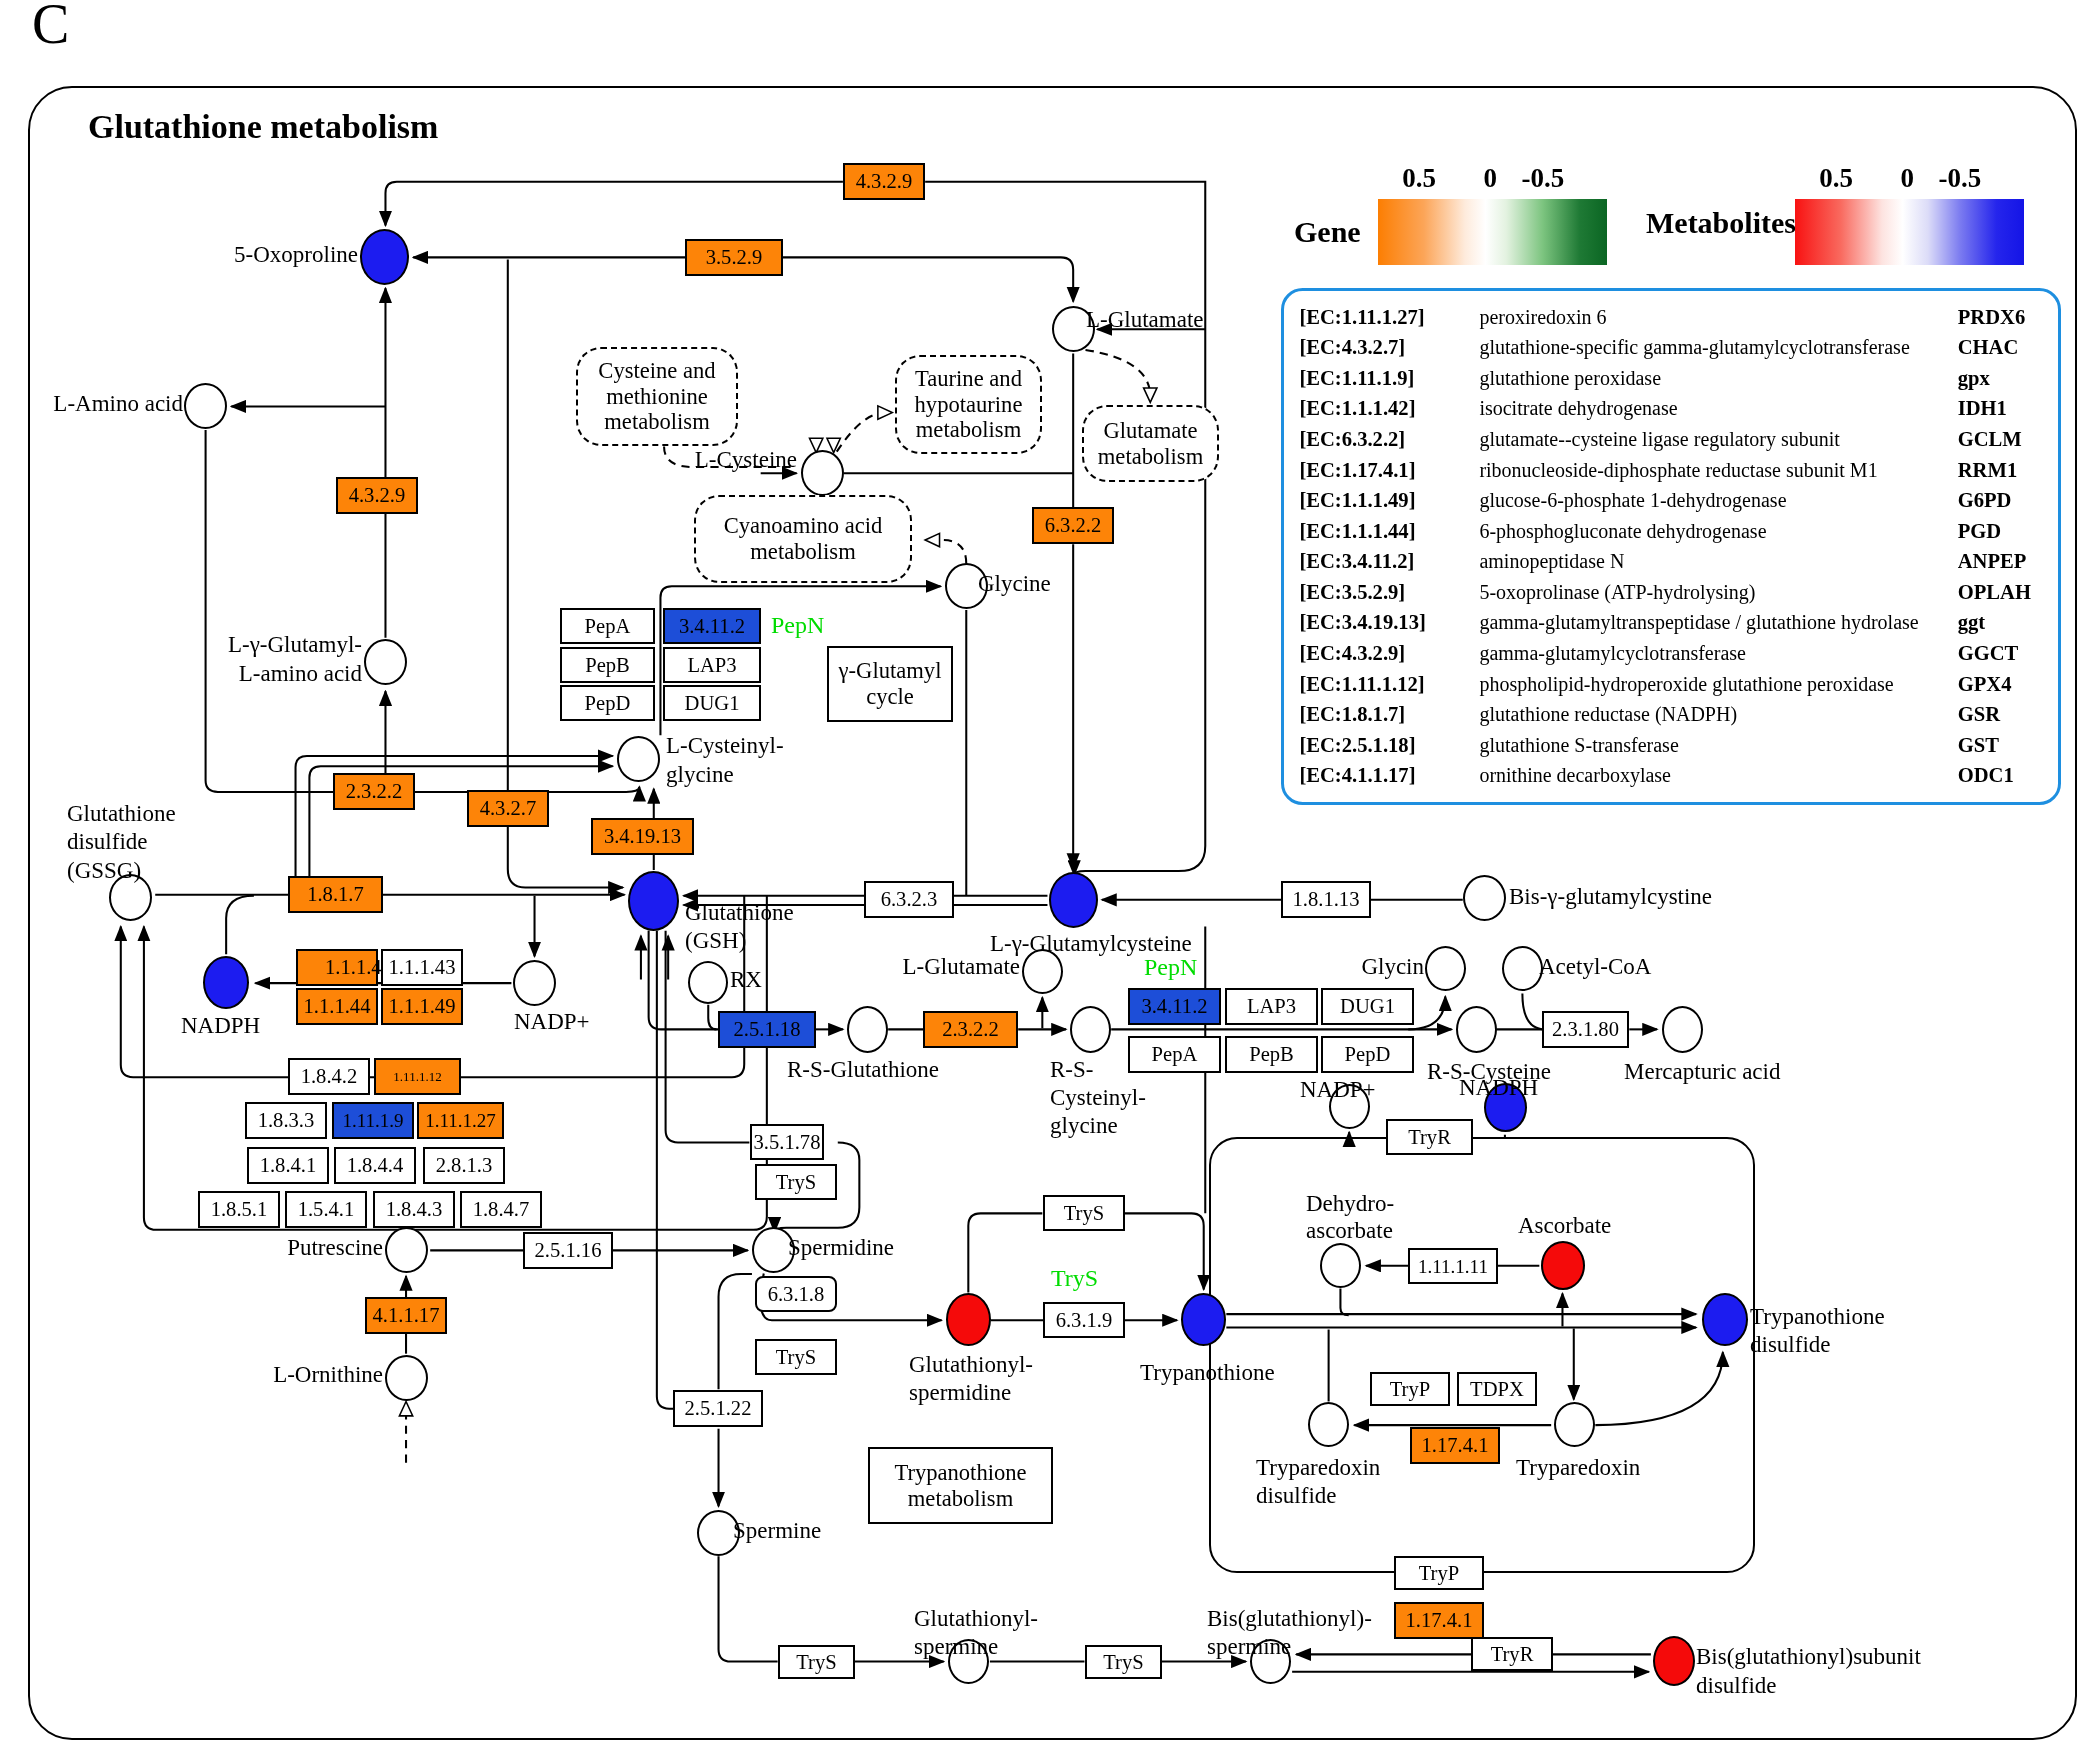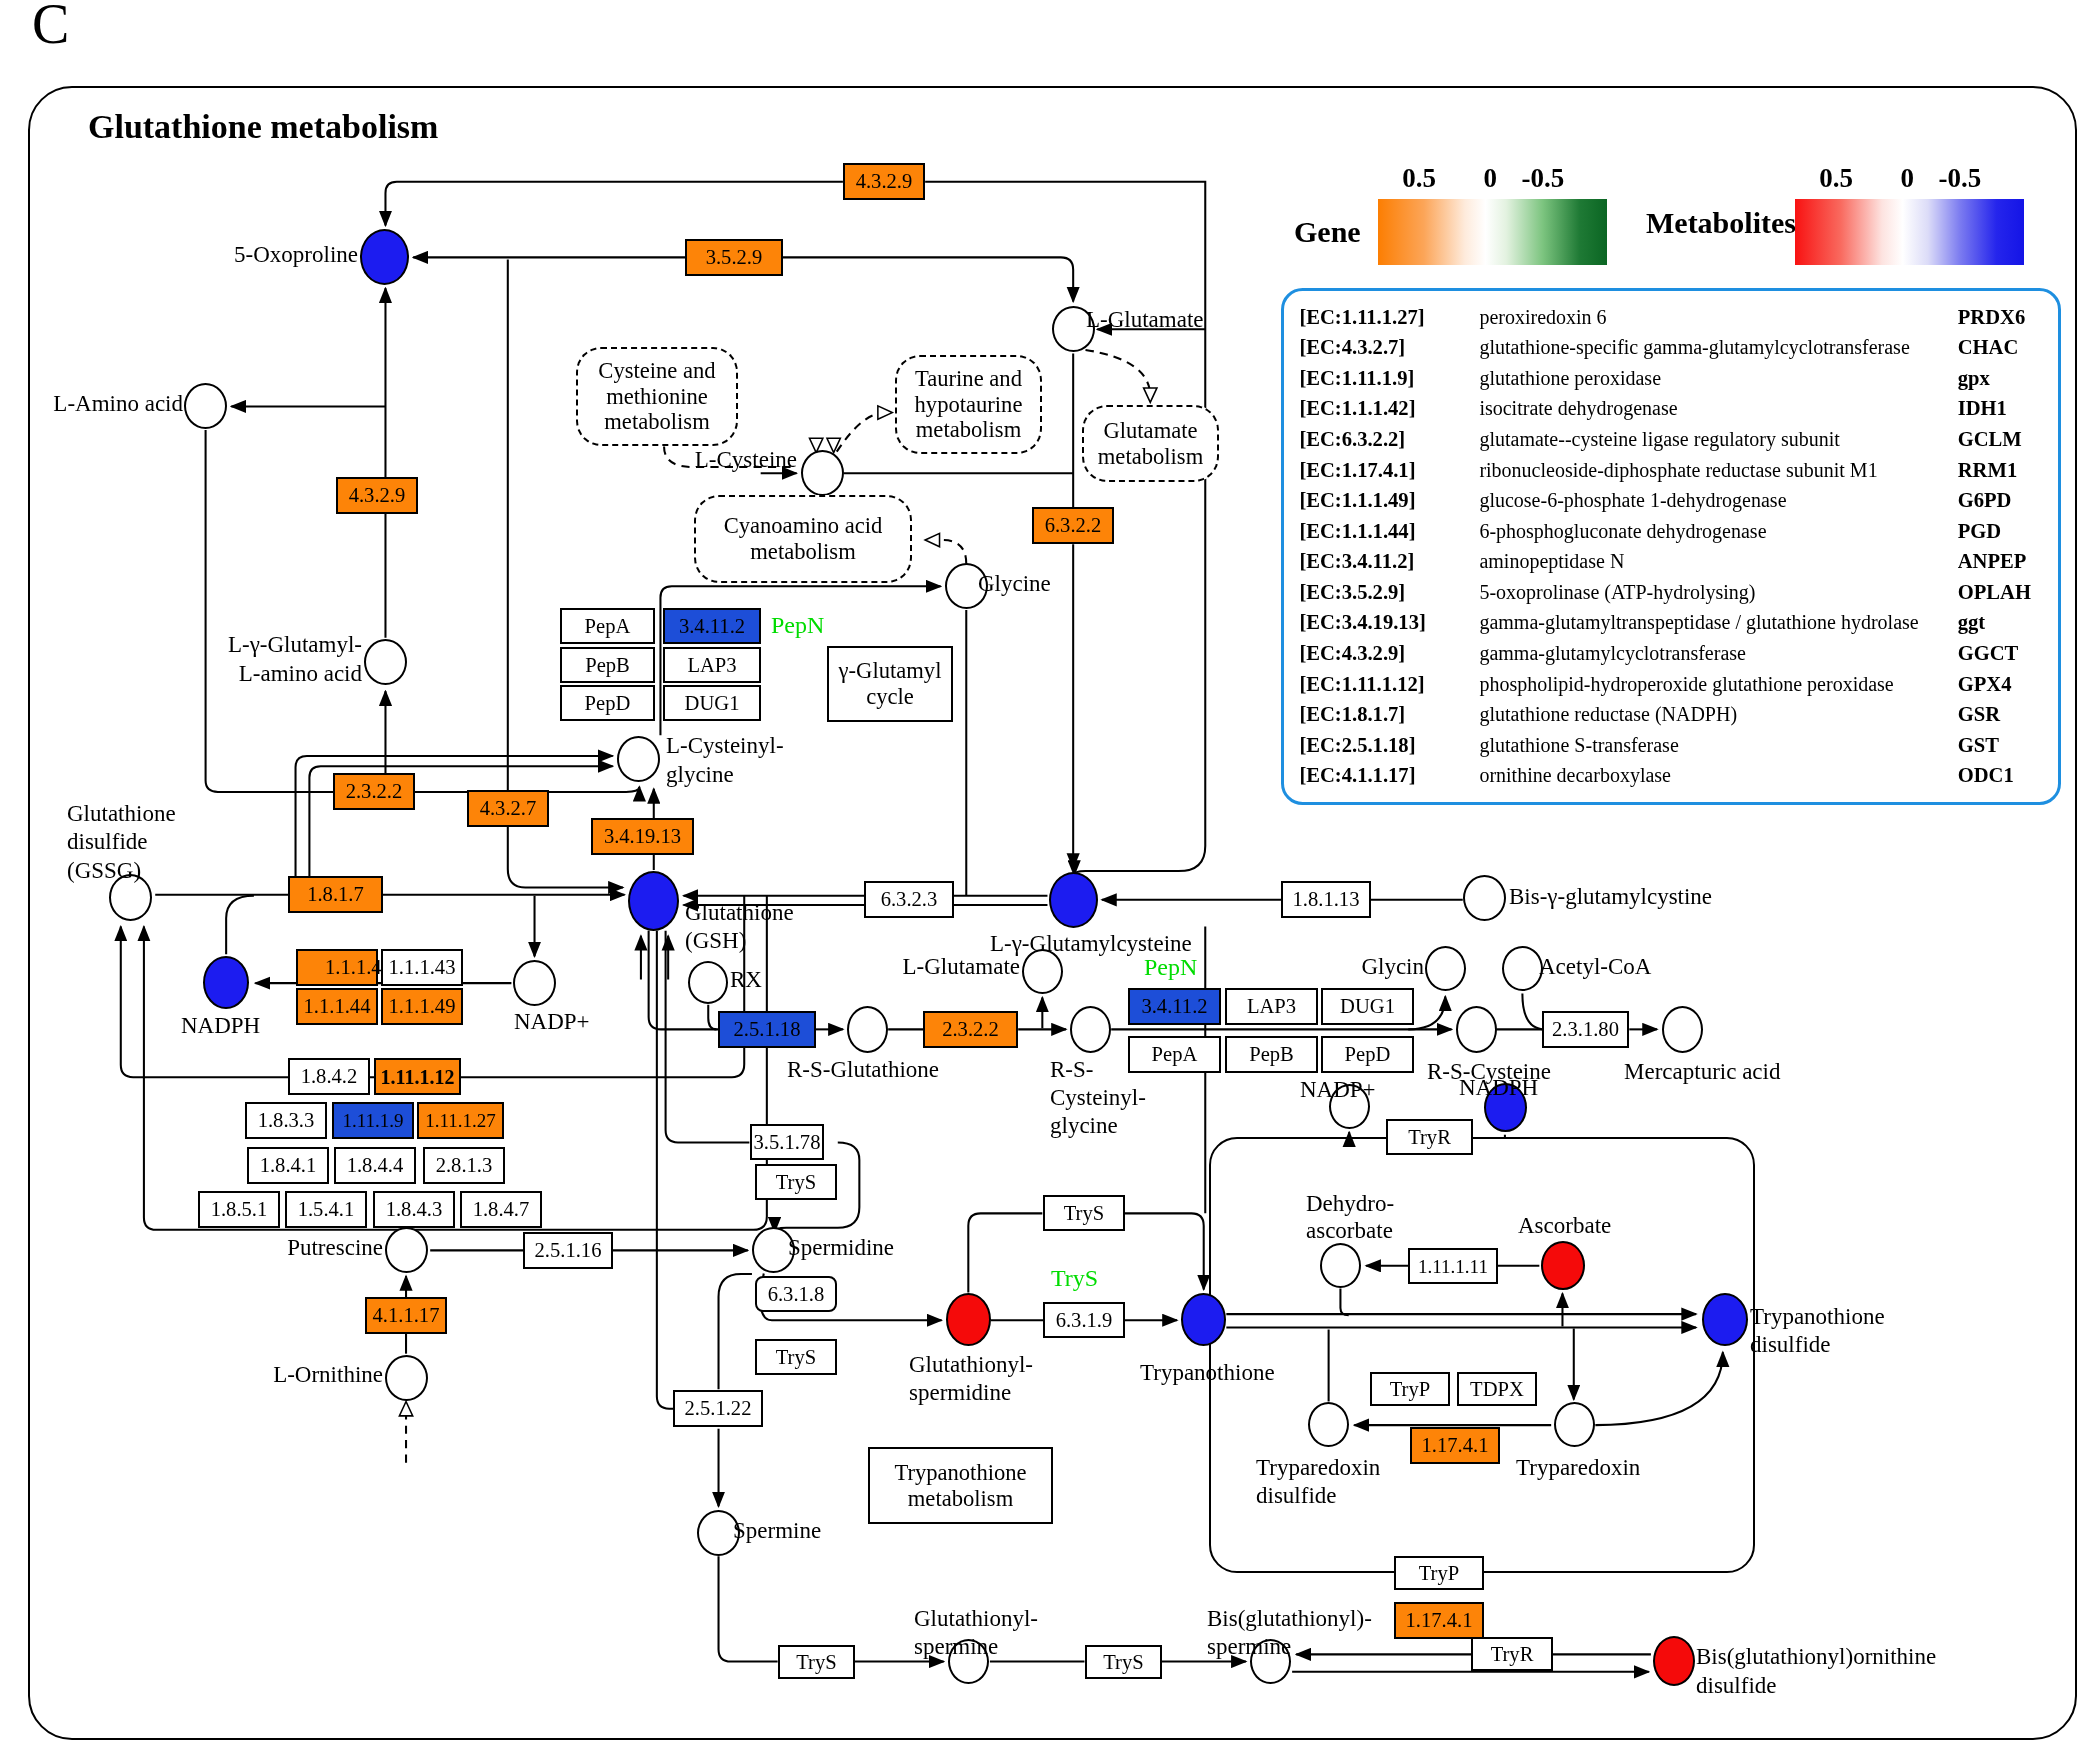--- a/index.html
+++ b/index.html
@@ -202,21 +202,21 @@
   <div class="b" style="left:663px;top:685px;width:98px;height:36px;">DUG1</div>
   <div class="b o" style="left:333px;top:773px;width:82px;height:37px;">2.3.2.2</div>
   <div class="b o" style="left:467px;top:790px;width:82px;height:37px;">4.3.2.7</div>
   <div class="b o" style="left:591px;top:818px;width:103px;height:37px;">3.4.19.13</div>
   <div class="b o" style="left:288px;top:876px;width:95px;height:37px;">1.8.1.7</div>
   <div class="b o" style="left:296px;top:949px;width:82px;height:37px;padding-left:43px;">1.1.1.42</div>
   <div class="b" style="left:381px;top:949px;width:82px;height:37px;">1.1.1.43</div>
   <div class="b o" style="left:296px;top:988px;width:82px;height:37px;">1.1.1.44</div>
   <div class="b o" style="left:381px;top:988px;width:82px;height:37px;">1.1.1.49</div>
   <div class="b" style="left:288px;top:1058px;width:82px;height:37px;">1.8.4.2</div>
-  <div class="b o" style="left:374px;top:1058px;width:87px;height:37px;font-size:20px;font-weight:bold;">1.11.1.12</div>
+  <div class="b o" style="left:374px;top:1058px;width:87px;height:37px;font-size:13px;">1.11.1.12</div>
   <div class="b" style="left:245px;top:1102px;width:82px;height:37px;">1.8.3.3</div>
   <div class="b g" style="left:332px;top:1102px;width:82px;height:37px;font-size:19px;">1.11.1.9</div>
   <div class="b o" style="left:417px;top:1102px;width:87px;height:37px;font-size:19px;">1.11.1.27</div>
   <div class="b" style="left:247px;top:1147px;width:82px;height:37px;">1.8.4.1</div>
   <div class="b" style="left:334px;top:1147px;width:82px;height:37px;">1.8.4.4</div>
   <div class="b" style="left:423px;top:1147px;width:82px;height:37px;">2.8.1.3</div>
   <div class="b" style="left:198px;top:1191px;width:82px;height:37px;">1.8.5.1</div>
   <div class="b" style="left:285px;top:1191px;width:82px;height:37px;">1.5.4.1</div>
   <div class="b" style="left:373px;top:1191px;width:82px;height:37px;">1.8.4.3</div>
   <div class="b" style="left:460px;top:1191px;width:82px;height:37px;">1.8.4.7</div>
@@ -334,21 +334,21 @@
   <div class="t" style="left:1518px;top:1214px;">Ascorbate</div>
   <div class="t" style="left:1750px;top:1305px;">Trypanothione</div>
   <div class="t" style="left:1750px;top:1333px;">disulfide</div>
   <div class="t" style="left:1256px;top:1456px;">Tryparedoxin</div>
   <div class="t" style="left:1256px;top:1484px;">disulfide</div>
   <div class="t" style="left:1516px;top:1456px;">Tryparedoxin</div>
   <div class="t" style="left:914px;top:1607px;">Glutathionyl-</div>
   <div class="t" style="left:914px;top:1635px;">spermine</div>
   <div class="t" style="left:1207px;top:1607px;">Bis(glutathionyl)-</div>
   <div class="t" style="left:1207px;top:1635px;">spermine</div>
-  <div class="t" style="left:1696px;top:1645px;">Bis(glutathionyl)ornithine</div>
+  <div class="t" style="left:1696px;top:1645px;">Bis(glutathionyl)subunit</div>
   <div class="t" style="left:1696px;top:1674px;">disulfide</div>
 
   <div class="glabel" style="left:1294px;top:206px;margin-top:9px;">Gene</div>
   <div class="ga" style="left:1378px;top:199px;">
     <div class="bar gene-bar"></div>
     <span class="gtick" style="left:18%;">0.5</span>
     <span class="gtick" style="left:49%;">0</span>
     <span class="gtick" style="left:72%;">-0.5</span>
   </div>
   <div class="glabel" style="left:1646px;top:206px;">Metabolites</div>

